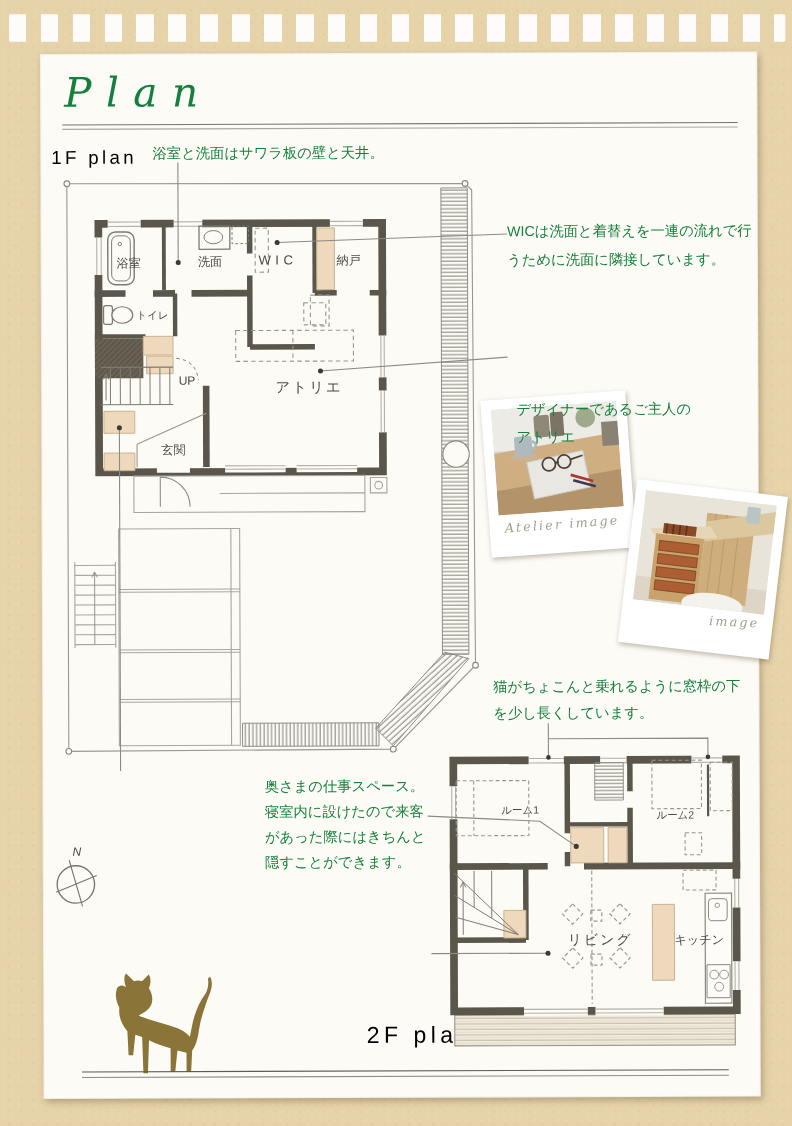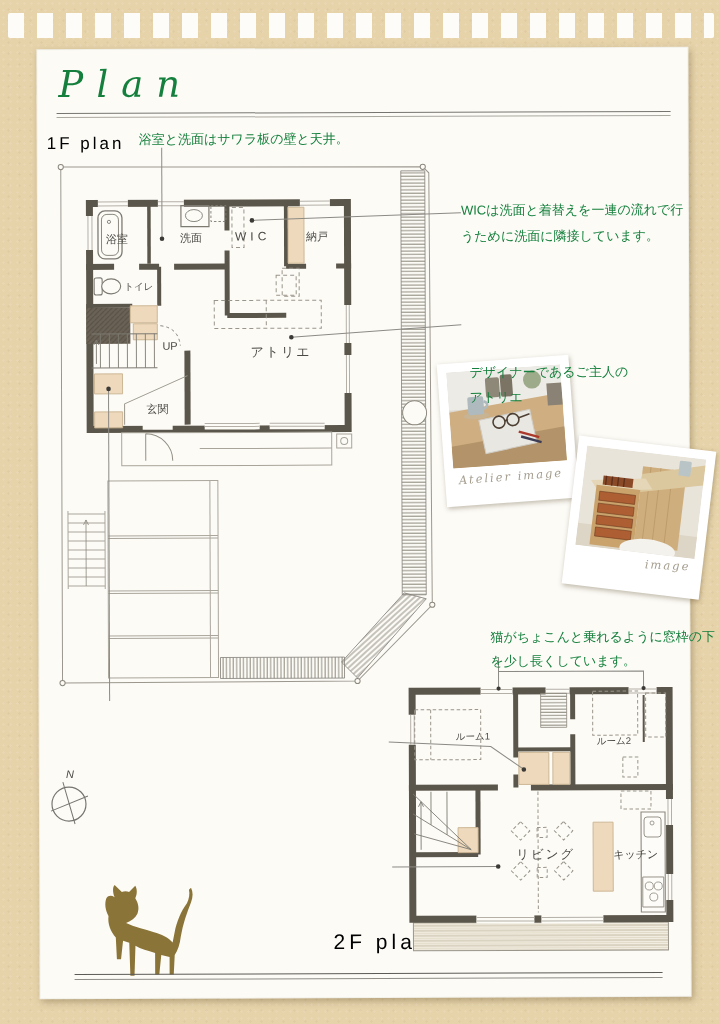--- a/index.html
+++ b/index.html
@@ -34,21 +34,21 @@
   .title-underline::after{content:"";display:block;margin-top:3px;border-top:1px solid #aba8a0;}
   .floor-label{
     position:absolute;color:#000000;letter-spacing:3px;font-size:17px;
   }
   .fl-1{left:10px;top:85px;}
   .fl-2{left:294px;top:882px;font-size:21px;letter-spacing:4px;}
   .note{position:absolute;font-size:13px;color:#15803d;line-height:1.78;z-index:6;}
   .note-bath{left:102px;top:79px;white-space:nowrap;}
   .note-wic{left:424px;top:150px;width:224px;line-height:2.0;}
   .note-atelier{left:432px;top:281px;width:164px;line-height:1.9;margin-top:32px;}
-  .note-cat{left:410px;top:578px;width:228px;line-height:1.85;margin-left:42px;}
+  .note-cat{left:410px;top:565px;width:228px;line-height:1.85;}
   .note-storage{left:15px;top:652px;width:140px;}
   .note-workspace{left:202px;top:655px;width:150px;}
   .note-living{left:205px;top:784px;width:150px;}
   svg{position:absolute;}
   .plan-svg{z-index:1;}
   .overlay-svg{left:0;top:0;z-index:4;pointer-events:none;}
   .photo{position:absolute;background:#fff;box-shadow:1px 2px 5px rgba(80,60,30,.35);z-index:5;}
   .photo-1{left:404px;top:312px;width:132px;height:143px;transform:rotate(-4deg);padding:0;}
   .photo-2{left:532px;top:396px;width:138px;height:149px;transform:rotate(7deg);}
   .photo svg{position:static;display:block;margin:9px auto 0 auto;}
@@ -330,20 +330,21 @@
         <circle cx="459" cy="819" r="2.3"></circle>
       <circle cx="460" cy="641" r="2.1"></circle>
         <circle cx="605" cy="641" r="2.1"></circle>
     </g>
   </svg>
 
   <div class="note note-bath">浴室と洗面はサワラ板の壁と天井。</div>
   <div class="note note-wic">WICは洗面と着替えを一連の流れで行うために洗面に隣接しています。</div>
   <div class="note note-atelier">デザイナーであるご主人のアトリエ</div>
   <div class="note note-cat">猫がちょこんと乗れるように窓枠の下を少し長くしています。</div>
+  <div class="note note-workspace">奥さまの仕事スペース。寝室内に設けたので来客があった際にはきちんと隠すことができます。</div>
 
   <div class="photo photo-1">
     <svg width="114" height="96" viewBox="0 0 114 96">
       <rect width="114" height="96" fill="#dcd8cf"></rect>
       <rect x="0" y="0" width="114" height="38" fill="#edebe5"></rect>
       <polygon points="0,40 114,28 114,96 0,96" fill="#cfae81"></polygon>
       <polygon points="0,74 114,62 114,96 0,96" fill="#b3946a"></polygon>
       <rect x="38" y="8" width="14" height="20" rx="2" fill="#8e8878"></rect>
       <rect x="53" y="6" width="12" height="22" rx="2" fill="#7b7465"></rect>
       <circle cx="85" cy="13" r="9" fill="#8fa07a" opacity="0.85"></circle>

